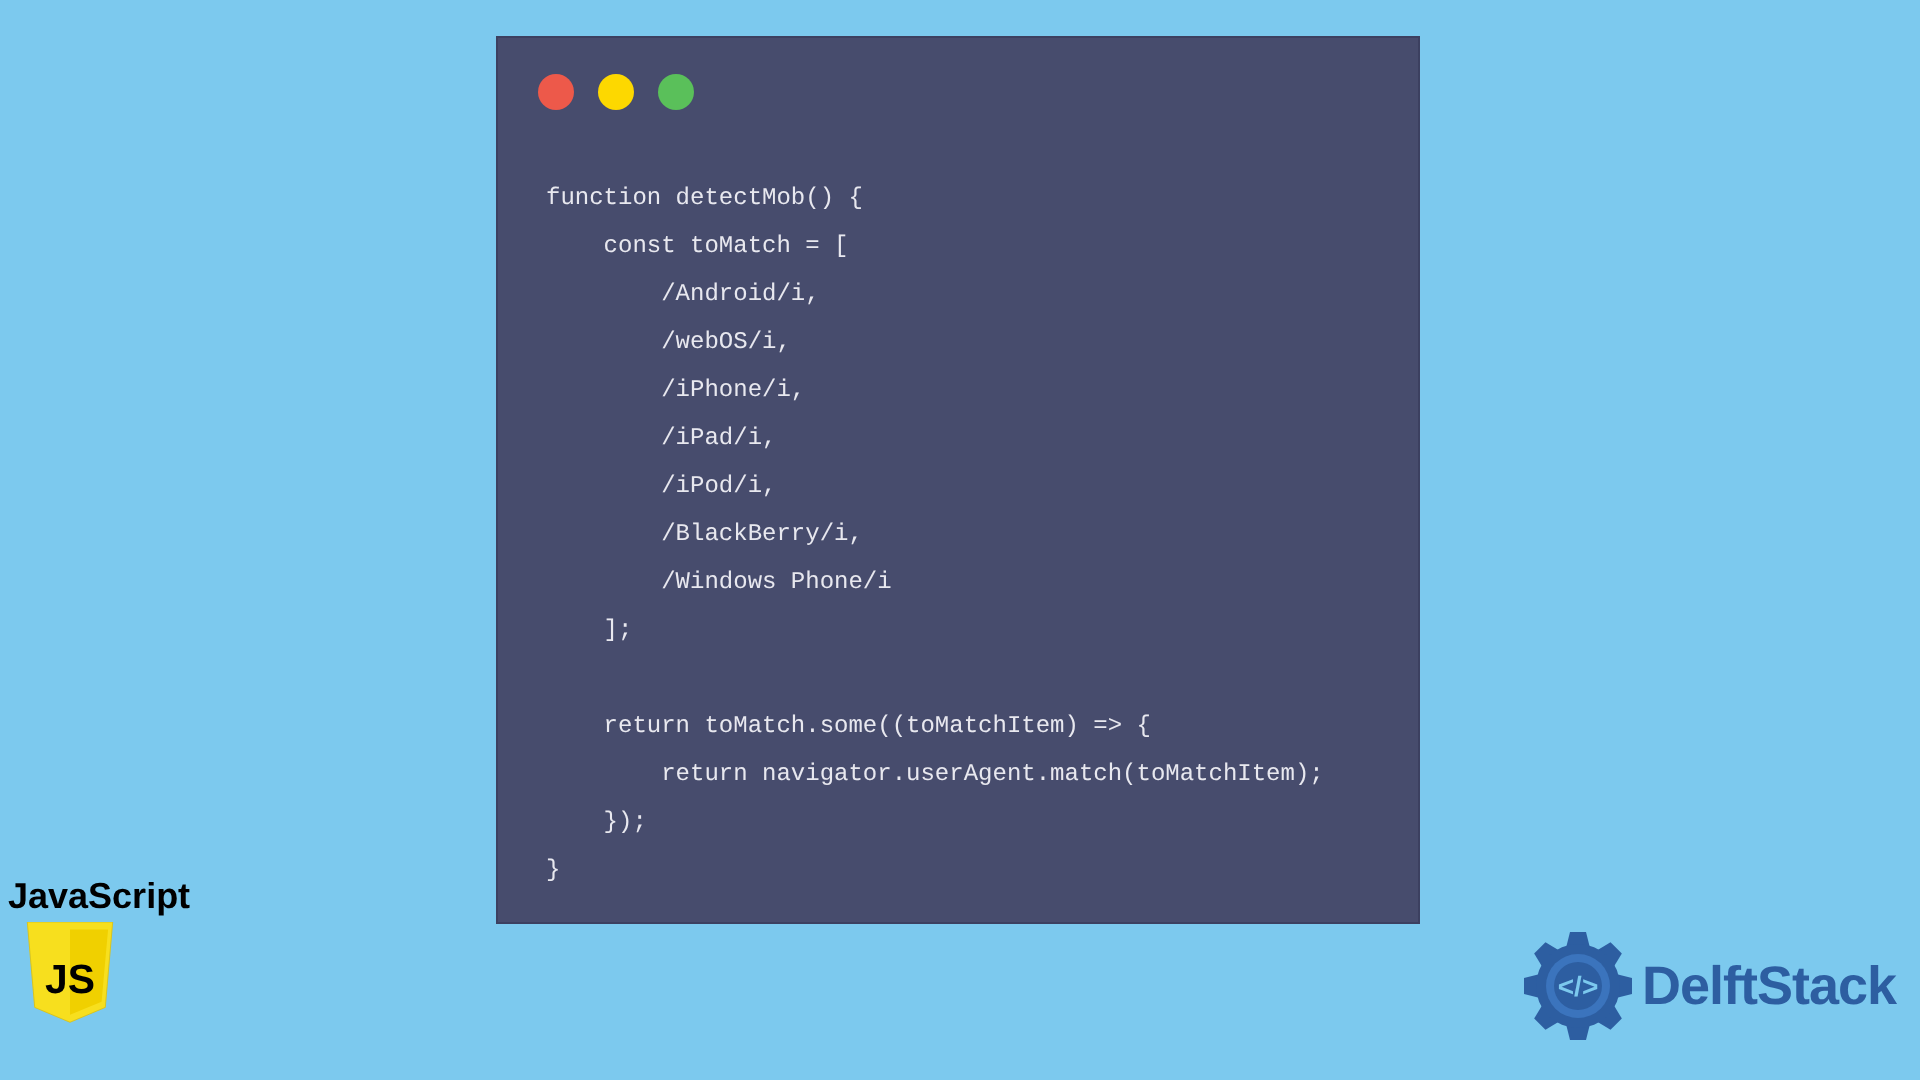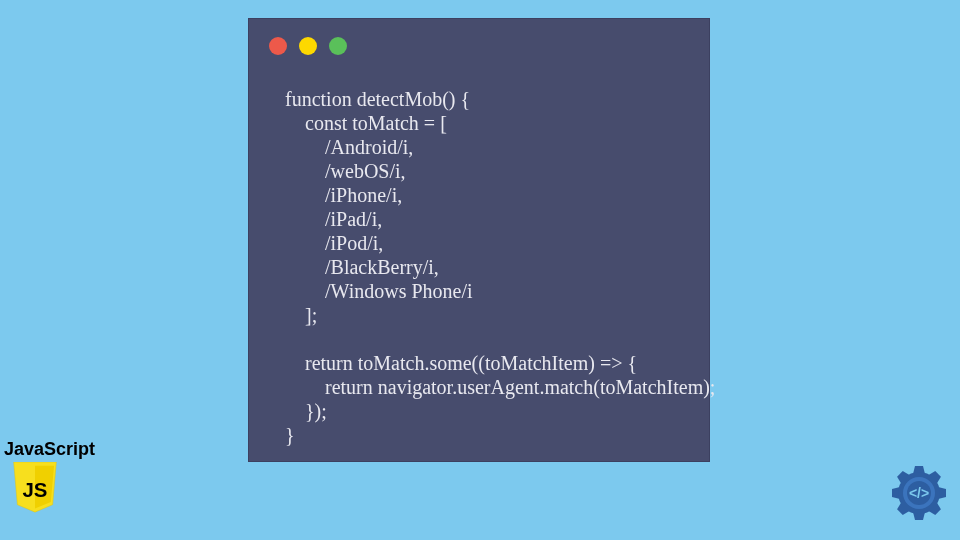--- a/index.html
+++ b/index.html
@@ -23,24 +23,24 @@
   .traffic-lights {
     display: flex;
     gap: 12px;
     padding: 18px 20px 10px 20px;
   }
   .light { width: 18px; height: 18px; border-radius: 50%; }
   .red    { background: #ed594a; }
   .yellow { background: #fdd800; }
   .green  { background: #5ac05a; }
   .code {
-    padding: 22px 22px 0 36px;
+    padding: 22px 22px 0 24px;
     color: #e8e8ef;
-    font-family: Liberation Serif, serif;
-    font-size: 20px;
+    font-family: Liberation Mono, monospace;
+    font-size: 12px;
     line-height: 24px;
     white-space: pre;
   }
   .js-badge {
     position: absolute;
     left: 4px;
     bottom: 22px;
     width: 80px;
     text-align: left;
   }
@@ -118,13 +118,14 @@
         <polygon transform="rotate(225)" points="-4,-27 4,-27 6,-19 -6,-19"></polygon>
         <polygon transform="rotate(270)" points="-4,-27 4,-27 6,-19 -6,-19"></polygon>
         <polygon transform="rotate(315)" points="-4,-27 4,-27 6,-19 -6,-19"></polygon>
       </g>
       <circle r="21" fill="#2d5ea1"></circle>
       <circle r="16" fill="#3b74bd"></circle>
       <circle r="12" fill="#2d5ea1"></circle>
       <text x="0" y="5" text-anchor="middle" font-family="Arial" font-weight="700" font-size="14" fill="#7cc9ee">&lt;/&gt;</text>
     </g>
   </svg>
+  <span class="delft-text">DelftStack</span>
 </div>
 
 </body></html>

